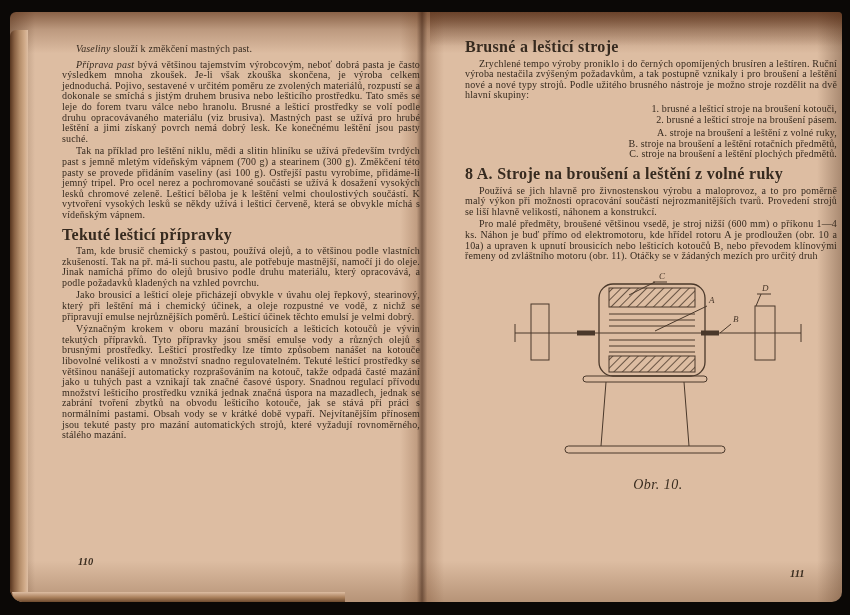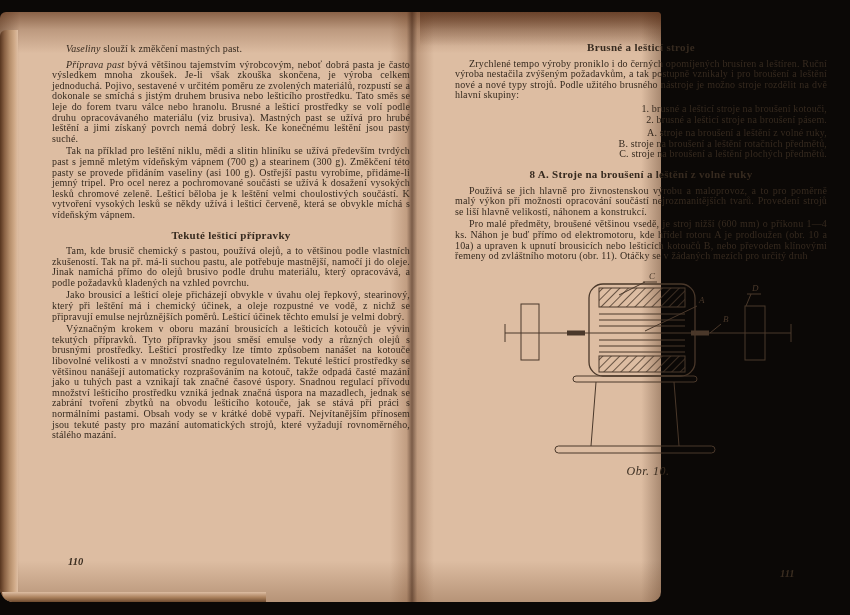--- a/index.html
+++ b/index.html
@@ -1,18 +1,18 @@
 <!DOCTYPE html>
 <html><head>
 <meta charset="utf-8">
 <style>
   html,body{margin:0;padding:0;background:#000;}
   .stage{position:relative;width:850px;height:615px;background:#0b0806;overflow:hidden;
          font-family:"Liberation Serif","DejaVu Serif",serif;}
-  .book{position:absolute;left:0;top:12px;width:661px;height:590px;
+  .book{position:absolute;left:10px;top:12px;width:832px;height:590px;
         background:
           linear-gradient(to bottom, rgba(92,48,22,.65) 0, rgba(92,48,22,.25) 3%, rgba(0,0,0,0) 7%),
           linear-gradient(to bottom, rgba(0,0,0,0) 93%, rgba(110,70,40,.35) 100%),
           linear-gradient(to right, rgba(70,40,20,.45) 0, rgba(0,0,0,0) 3%, rgba(0,0,0,0) 97%, rgba(70,40,20,.35) 100%),
           #ddbda2;
         border-radius:6px 4px 10px 14px;}
   .page-edges{position:absolute;left:0;top:18px;bottom:0;width:18px;
         background:linear-gradient(to right,#57351f 0,#8a6244 25%,#b68f6c 55%,#cfa987 80%,#ddbda2 100%);
         border-radius:6px 0 0 14px;}
   .bottom-edges{position:absolute;left:2px;bottom:0;width:40%;height:10px;
@@ -24,29 +24,29 @@
         background:linear-gradient(to bottom, rgba(80,40,18,.55), rgba(0,0,0,0));border-radius:0 4px 0 0;}
 
   .page-content{position:absolute;color:#362a1f;font-size:10px;line-height:10.6px;
         letter-spacing:.15px;text-align:justify;}
   .left-content{left:52px;top:32px;width:358px;}
   .right-content{left:455px;top:30px;width:372px;}
 
   p.para{margin:0 0 2px 0;text-indent:14px;}
   p.lead{margin:0 0 5px 0;text-indent:14px;}
   .ital{font-style:italic;}
-  h3.sec{font-size:11px;font-weight:bold;text-align:center;margin:9px 0 6px 0;letter-spacing:.3px;}
+  h3.sec{font-size:16px;font-weight:bold;margin:9px 0 6px 0;letter-spacing:.3px;}
   .list-item{margin:0 0 0 16px;text-align:right;}
   .list-block{margin:3px 0 3px 0;}
   .pagenum{position:absolute;font-size:10.5px;font-style:italic;font-weight:bold;color:#3a2d20;}
   .pagenum-left{left:62px;top:544px;margin-left:6px;}
   .pagenum-right{left:780px;top:556px;}
 
   .figure-wrap{margin:8px 0 0 38px;width:310px;text-align:center;}
-  .figure-caption{font-style:italic;font-size:12px;margin-top:2px;color:#3a2d20;letter-spacing:.5px;}
+  .figure-caption{font-style:italic;font-size:14px;margin-top:16px;color:#3a2d20;letter-spacing:.5px;}
   svg text{font-family:"Liberation Serif","DejaVu Serif",serif;font-style:italic;font-size:9px;fill:#4a382a;}
 </style>
 </head>
 <body>
 
 <div class="stage">
   <div class="book">
     <div class="page-edges"></div>
     <div class="bottom-edges"></div>
     <div class="spine"></div>

